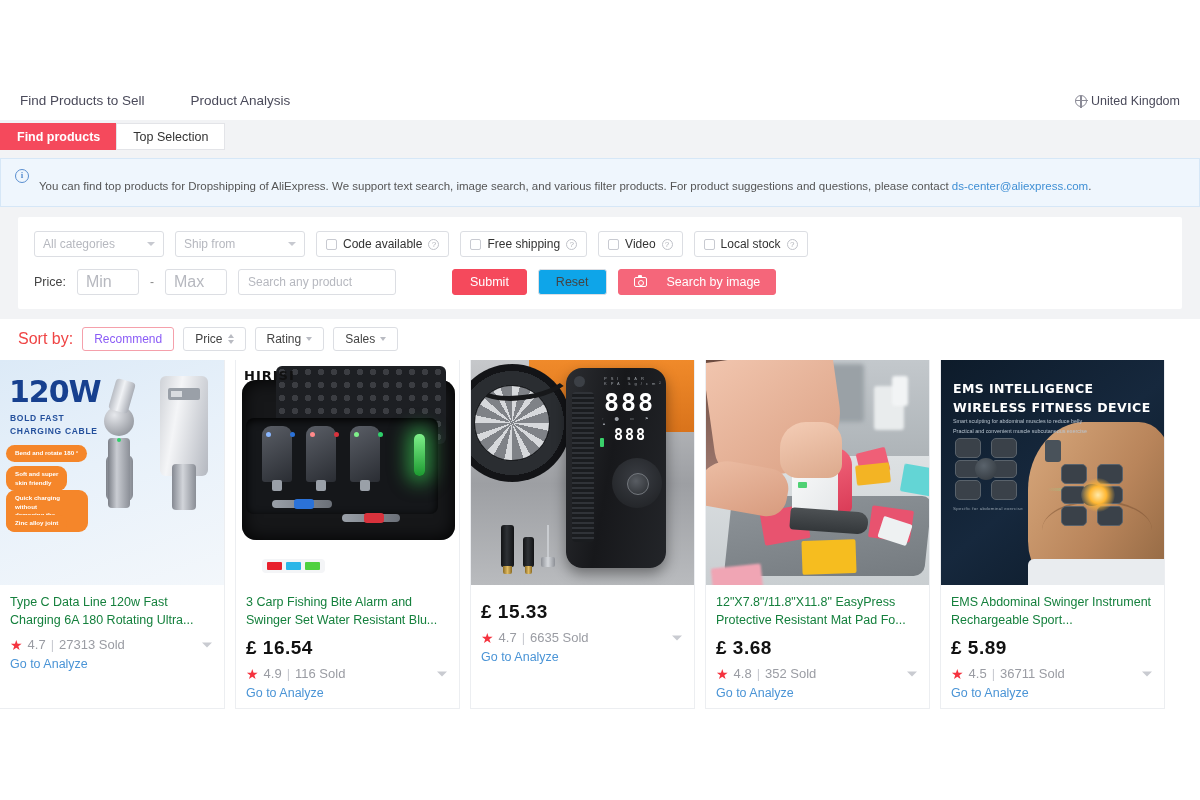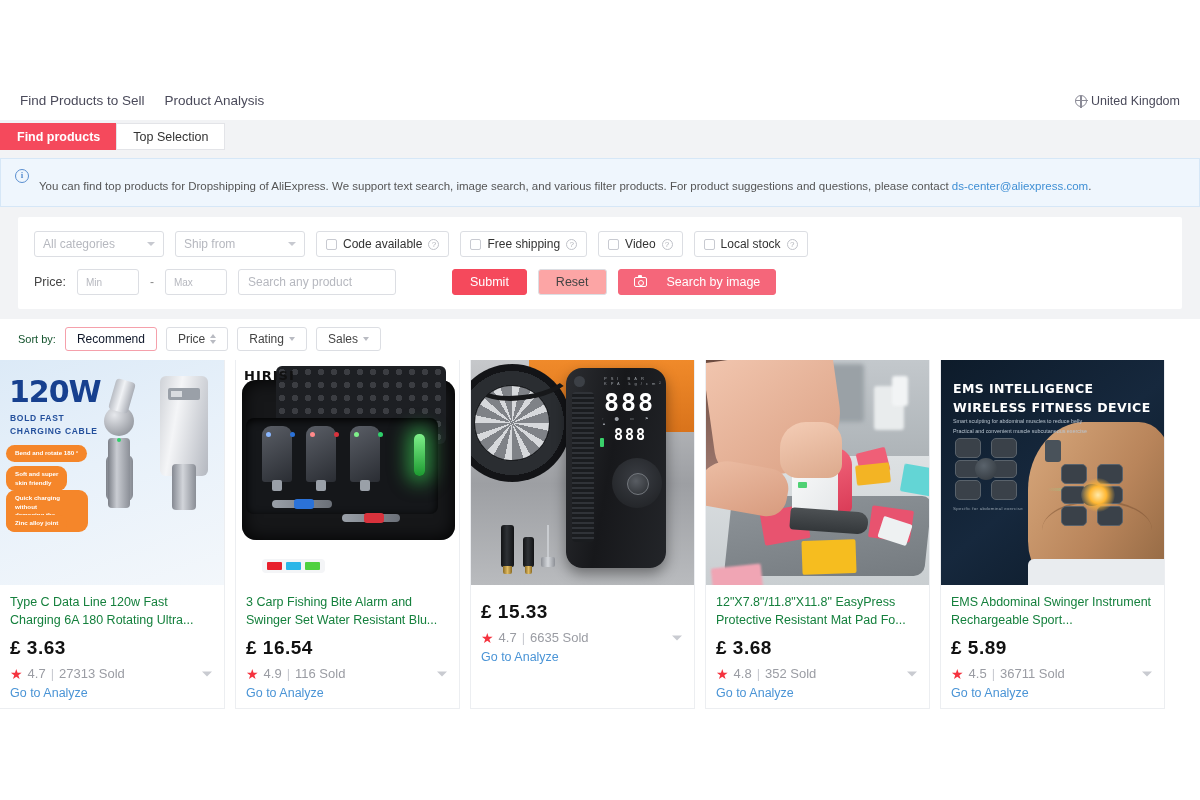--- a/index.html
+++ b/index.html
@@ -15,21 +15,21 @@
 
   
   .topbar{
     height:120px;
     background:#ffffff;
     display:flex;
     align-items:flex-end;
     padding:0 20px 12px 20px;
     position:relative;
   }
-  .topnav{ display:flex; gap:20px; align-items:center; }
+  .topnav{ display:flex; gap:46px; align-items:center; }
   .topnav-item{
     font-size:13.5px;
     color:#4a4a5a;
     cursor:pointer;
     white-space:nowrap;
   }
   .country{
     position:absolute;
     right:20px;
     bottom:12px;
@@ -165,42 +165,42 @@
     display:flex;align-items:center;justify-content:center;
     flex:0 0 auto;
   }
   .plabel{ font-size:12.5px; color:#444; }
   .minmax{
     width:62px;height:26px;
     border:1px solid #dcdee3;border-radius:3px;
     background:#fff;
     display:flex;align-items:center;
     padding:0 8px;
-    font-size:10px;color:#b6b8bf;
+    font-size:16px;color:#b6b8bf;
   }
   .dash{ color:#888; font-size:12px; }
   .searchbox{
     width:158px;height:26px;
     border:1px solid #dcdee3;border-radius:3px;
     background:#fff;
     display:flex;align-items:center;
     padding:0 9px;
     font-size:12px;color:#b6b8bf;
   }
   .btn{
     height:26px;
     border-radius:3px;
     display:flex;align-items:center;justify-content:center;
     padding:0 17px;
     font-size:12.5px;
     cursor:pointer;
     white-space:nowrap;
   }
   .btn-primary{ background:#f5495c; color:#fff; border:1px solid #f5495c;margin-left:45px; }
-  .btn-ghost{ background:#fca5a5; color:#444; border:1px solid #dcdee3; }
+  .btn-ghost{ background:#0ea5e9; color:#444; border:1px solid #dcdee3; }
   .btn-img{
     background:#f5667a; color:#fff; border:1px solid #f5667a;
     gap:20px; padding:0 15px;
   }
   .cam{
     width:13px;height:10px;
     border:1.4px solid #fff;border-radius:2px;
     position:relative;flex:0 0 auto;
   }
   .cam:before{
@@ -211,30 +211,30 @@
     content:"";position:absolute;left:3px;top:-3.4px;
     width:4.5px;height:2px;background:#fff;border-radius:1px 1px 0 0;
   }
 
   
   .sortbar{
     background:#fff;
     padding:8px 18px 9px 18px;
     display:flex;align-items:center;gap:9px;
   }
-  .sortlabel{ font-size:11px; color:#14532d; }
+  .sortlabel{ font-size:16px; color:#ef4444; }
   .sortbtn{
     height:24px;
     border:1px solid #dcdee3;border-radius:3px;
     background:#fff;color:#444;
     display:flex;align-items:center;gap:5px;
     padding:0 11px;
     font-size:12px;cursor:pointer;
   }
-  .sortbtn.active{ border-color:#f5a0ab; color:#0f172a; }
+  .sortbtn.active{ border-color:#f5a0ab; color:#8b5cf6; }
   .updown{ display:flex;flex-direction:column;gap:2px; }
   .updown i{ width:0;height:0;border-left:3.2px solid transparent;border-right:3.2px solid transparent; }
   .updown i.u{ border-bottom:4px solid #b9bbc2; }
   .updown i.d{ border-top:4px solid #b9bbc2; }
   .dncaret{ width:0;height:0;border-left:3.6px solid transparent;border-right:3.6px solid transparent;border-top:4.2px solid #b9bbc2; }
 
   
   .grid{
     display:flex;
     gap:10px;
@@ -666,21 +666,20 @@
       <div class="led"></div>
       <div class="hd">120W</div>
       <div class="sub">BOLD FAST<br>CHARGING CABLE</div>
       <div class="pill pill1">Bend and rotate 180 °</div>
       <div class="pill pill2">Soft and super<br>skin friendly</div>
       <div class="pill pill3">Quick charging without<br>damaging the machine</div>
       <div class="pill pill4">Zinc alloy joint</div>
     </div>
     <div class="info">
       <div class="title">Type C Data Line 120w Fast Charging 6A 180 Rotating Ultra...</div>
-      <div class="price">£ 3.63</div>
       <div class="meta">
         <span class="star">★</span>
         <span>4.7</span>
         <span class="sep">|</span>
         <span>27313 Sold</span>
         <span class="expand"></span>
       </div>
       <div class="analyze">Go to Analyze</div>
     </div>
   </div>

